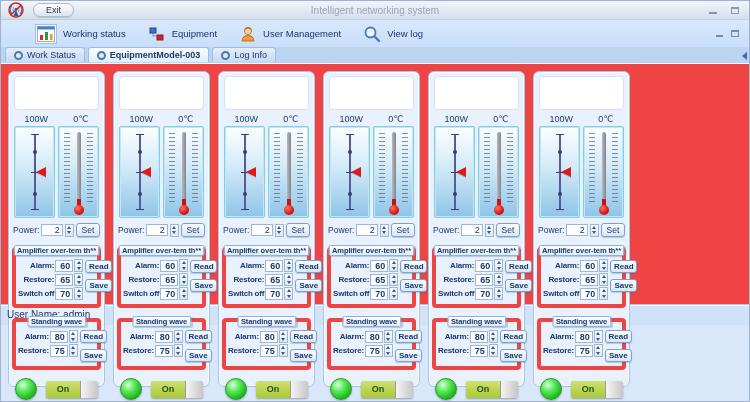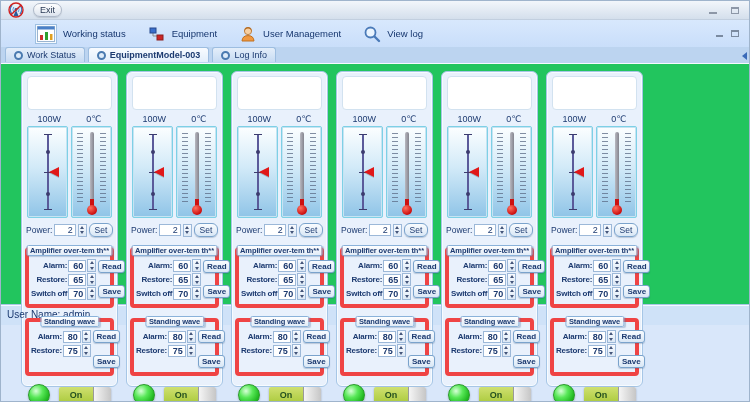--- a/index.html
+++ b/index.html
@@ -7,21 +7,21 @@
   body { font-family: "Liberation Sans", "DejaVu Sans", sans-serif; background:#d9e7fa; }
 
   .window { position:relative; width:750px; height:402px; overflow:hidden;
             border:1px solid #9fb4cc; background:#d9e7fa; }
 
   
   .titlebar { height:19px; background:linear-gradient(#f2f6fb,#d4dfec);
               border-bottom:1px solid #c2cfdf; display:flex; align-items:center;
               padding:0 6px; position:relative; }
   .logo { width:18px; height:16px; flex:none; }
-  .exit-btn { margin-left:8px; height:14px; padding:0 6px; font-size:9px; color:#2a3a55;
+  .exit-btn { margin-left:8px; height:14px; padding:0 12px; font-size:9px; color:#2a3a55;
               background:linear-gradient(#fefefe,#dde4ee); border:1px solid #aeb9c9;
               border-radius:8px; display:flex; align-items:center; box-shadow:0 1px 1px rgba(0,0,0,.12); cursor:default; }
   .win-title { position:absolute; left:0; right:0; text-align:center; font-size:10px; color:#9ba6b6; pointer-events:none; }
   .win-ctrls { margin-left:auto; display:flex; gap:14px; align-items:center; padding-right:4px; z-index:2; }
   .wc-min { width:8px; height:2px; background:#8d97a7; margin-top:6px; }
   .wc-max { width:8px; height:7px; border:1px solid #8d97a7; border-top:2px solid #8d97a7; }
 
   
   .toolbar { height:27px; background:linear-gradient(#d8e8fd,#c9defa);
              display:flex; align-items:center; gap:22px; padding-left:34px; position:relative; }
@@ -40,22 +40,22 @@
          border:1px solid #9dbde0; border-bottom:none; border-radius:3px 3px 0 0;
          margin-right:3px; cursor:default; white-space:nowrap; }
   .tab.active { background:linear-gradient(#f8fbff,#e2eefb); font-weight:bold; }
   .tab-ico { width:9px; height:9px; border:2px solid #4a7ab0; border-radius:50%;
              background:#ddebf9; flex:none; }
   .tab-arrow { position:absolute; right:2px; bottom:3px; width:0; height:0;
                border-top:4px solid transparent; border-bottom:4px solid transparent;
                border-right:5px solid #3a6ab8; }
 
   
-  .main { height:241px; background:#22c55e; display:flex; gap:8px;
-          padding:7px 0 0 20px; align-items:flex-start; }
+  .main { height:241px; background:#ef4444; display:flex; gap:8px;
+          padding:7px 0 0 7px; align-items:flex-start; }
 
   .panel { width:97px; height:316px; flex:none; background:#e9f1fc;
            border:1px solid #a6c6e6; border-radius:6px; padding:3px;
            box-shadow:inset 0 0 0 1px #f7fbff; font-size:8.5px; color:#1c3a70; }
 
   .display-box { height:34px; margin:1px 2px 3px; background:#ffffff;
                  border:1px solid #d2e2f0; border-radius:4px; }
 
   .unit-row { display:flex; justify-content:space-around; align-items:center;
               height:12px; font-size:9px; color:#1c3a70; }
@@ -89,36 +89,36 @@
              border:1px solid #9cb8d8; text-align:right; padding-right:2px; font-size:9px; }
   .spin { width:9px; height:13px; border:1px solid #9cb8d8; background:linear-gradient(#f8fbff,#dce8f5);
           display:flex; flex-direction:column; align-items:center; justify-content:space-around; flex:none; }
   .spin i { display:block; width:0; height:0; border-left:2.5px solid transparent; border-right:2.5px solid transparent; }
   .spin .up { border-bottom:3px solid #44557a; }
   .spin .dn { border-top:3px solid #44557a; }
 
   .btn { font-size:8.5px; color:#1c3a70; background:linear-gradient(#f9fcff,#d9e7f5);
          border:1px solid #7aa3cc; border-radius:3px; height:14px; padding:0 5px;
          box-shadow:0 1px 1px rgba(40,70,110,.25); cursor:default; display:flex; align-items:center; justify-content:center; }
-  .set-btn { margin-left:auto; min-width:22px;border-radius:6px; }
+  .set-btn { margin-left:auto; min-width:22px; }
 
   
   .group { position:relative; border:4px solid #ef4444; border-radius:4px;
            margin-top:10px; padding:8px 2px 4px;font-weight:bold; }
   .group-title { position:absolute; top:-6px; left:50%; transform:translateX(-50%);
                  background:linear-gradient(#fdfeff,#e2ecf7); border:1px solid #8ab2da;
                  border-radius:2px; padding:0 3px; font-size:7.5px; letter-spacing:-.1px;
                  white-space:nowrap; max-width:87px; overflow:hidden;
                  box-shadow:1px 1px 1px rgba(90,120,160,.35); }
   .group-body { display:flex; }
   .rows { flex:1; display:flex; flex-direction:column; gap:1px; }
   .row { display:flex; align-items:center; height:13px; gap:1px; }
   .row .lbl { flex:1; text-align:right; font-size:8px; white-space:nowrap; letter-spacing:-.2px; }
   .row .num-box { width:18px; flex:none; }
-  .btn-col { width:27px; margin-left:2px; display:flex; flex-direction:column; gap:12px; flex:none; }
+  .btn-col { width:27px; margin-left:2px; display:flex; flex-direction:column; gap:6px; flex:none; }
   .btn-col .btn { height:13px; font-size:8px; padding:0 2px; }
   .btn-col.amp { padding-top:1px; }
   .btn-col.sw { padding-top:0; justify-content:space-around; }
 
   
   .bottom-row { display:flex; align-items:center; margin-top:8px; padding:0 3px; }
   .led { width:22px; height:22px; border-radius:50%; border:1px solid #2a9a2a;
          background:radial-gradient(circle at 35% 30%,#d8ffd8,#58e858 35%,#22ba22 70%,#0f860f);
          box-shadow:0 1px 2px rgba(0,0,0,.25); flex:none; }
   .toggle { margin-left:auto; width:52px; height:17px; display:flex; border-radius:2px;
@@ -143,20 +143,21 @@
       <path d="M5 3 Q1.5 7.5 5 12" stroke="#3a7ac0" stroke-width="1.3" fill="none"></path>
       <path d="M13 3 Q16.5 7.5 13 12" stroke="#3a7ac0" stroke-width="1.3" fill="none"></path>
       <path d="M6.8 5 Q5 7.5 6.8 10" stroke="#5a9ae0" stroke-width="1" fill="none"></path>
       <path d="M11.2 5 Q13 7.5 11.2 10" stroke="#5a9ae0" stroke-width="1" fill="none"></path>
       <circle cx="9" cy="7.5" r="1.4" fill="#2a5a9a"></circle>
       <path d="M9 8 L6.5 14 H11.5 Z" fill="#2a5a9a"></path>
       <circle cx="9" cy="8" r="7" fill="none" stroke="#d02020" stroke-width="1.4"></circle>
       <line x1="3.8" y1="13" x2="14.2" y2="3" stroke="#d02020" stroke-width="1.4"></line>
     </svg>
     <div class="exit-btn">Exit</div>
+    <div class="win-title">Intelligent networking system</div>
     <div class="win-ctrls">
       <div class="wc-min"></div>
       <div class="wc-max"></div>
     </div>
   </div>
 
   <div class="toolbar">
     <div class="tool-btn">
       <span class="icon-frame">
         <svg width="18" height="16" viewBox="0 0 18 16">

